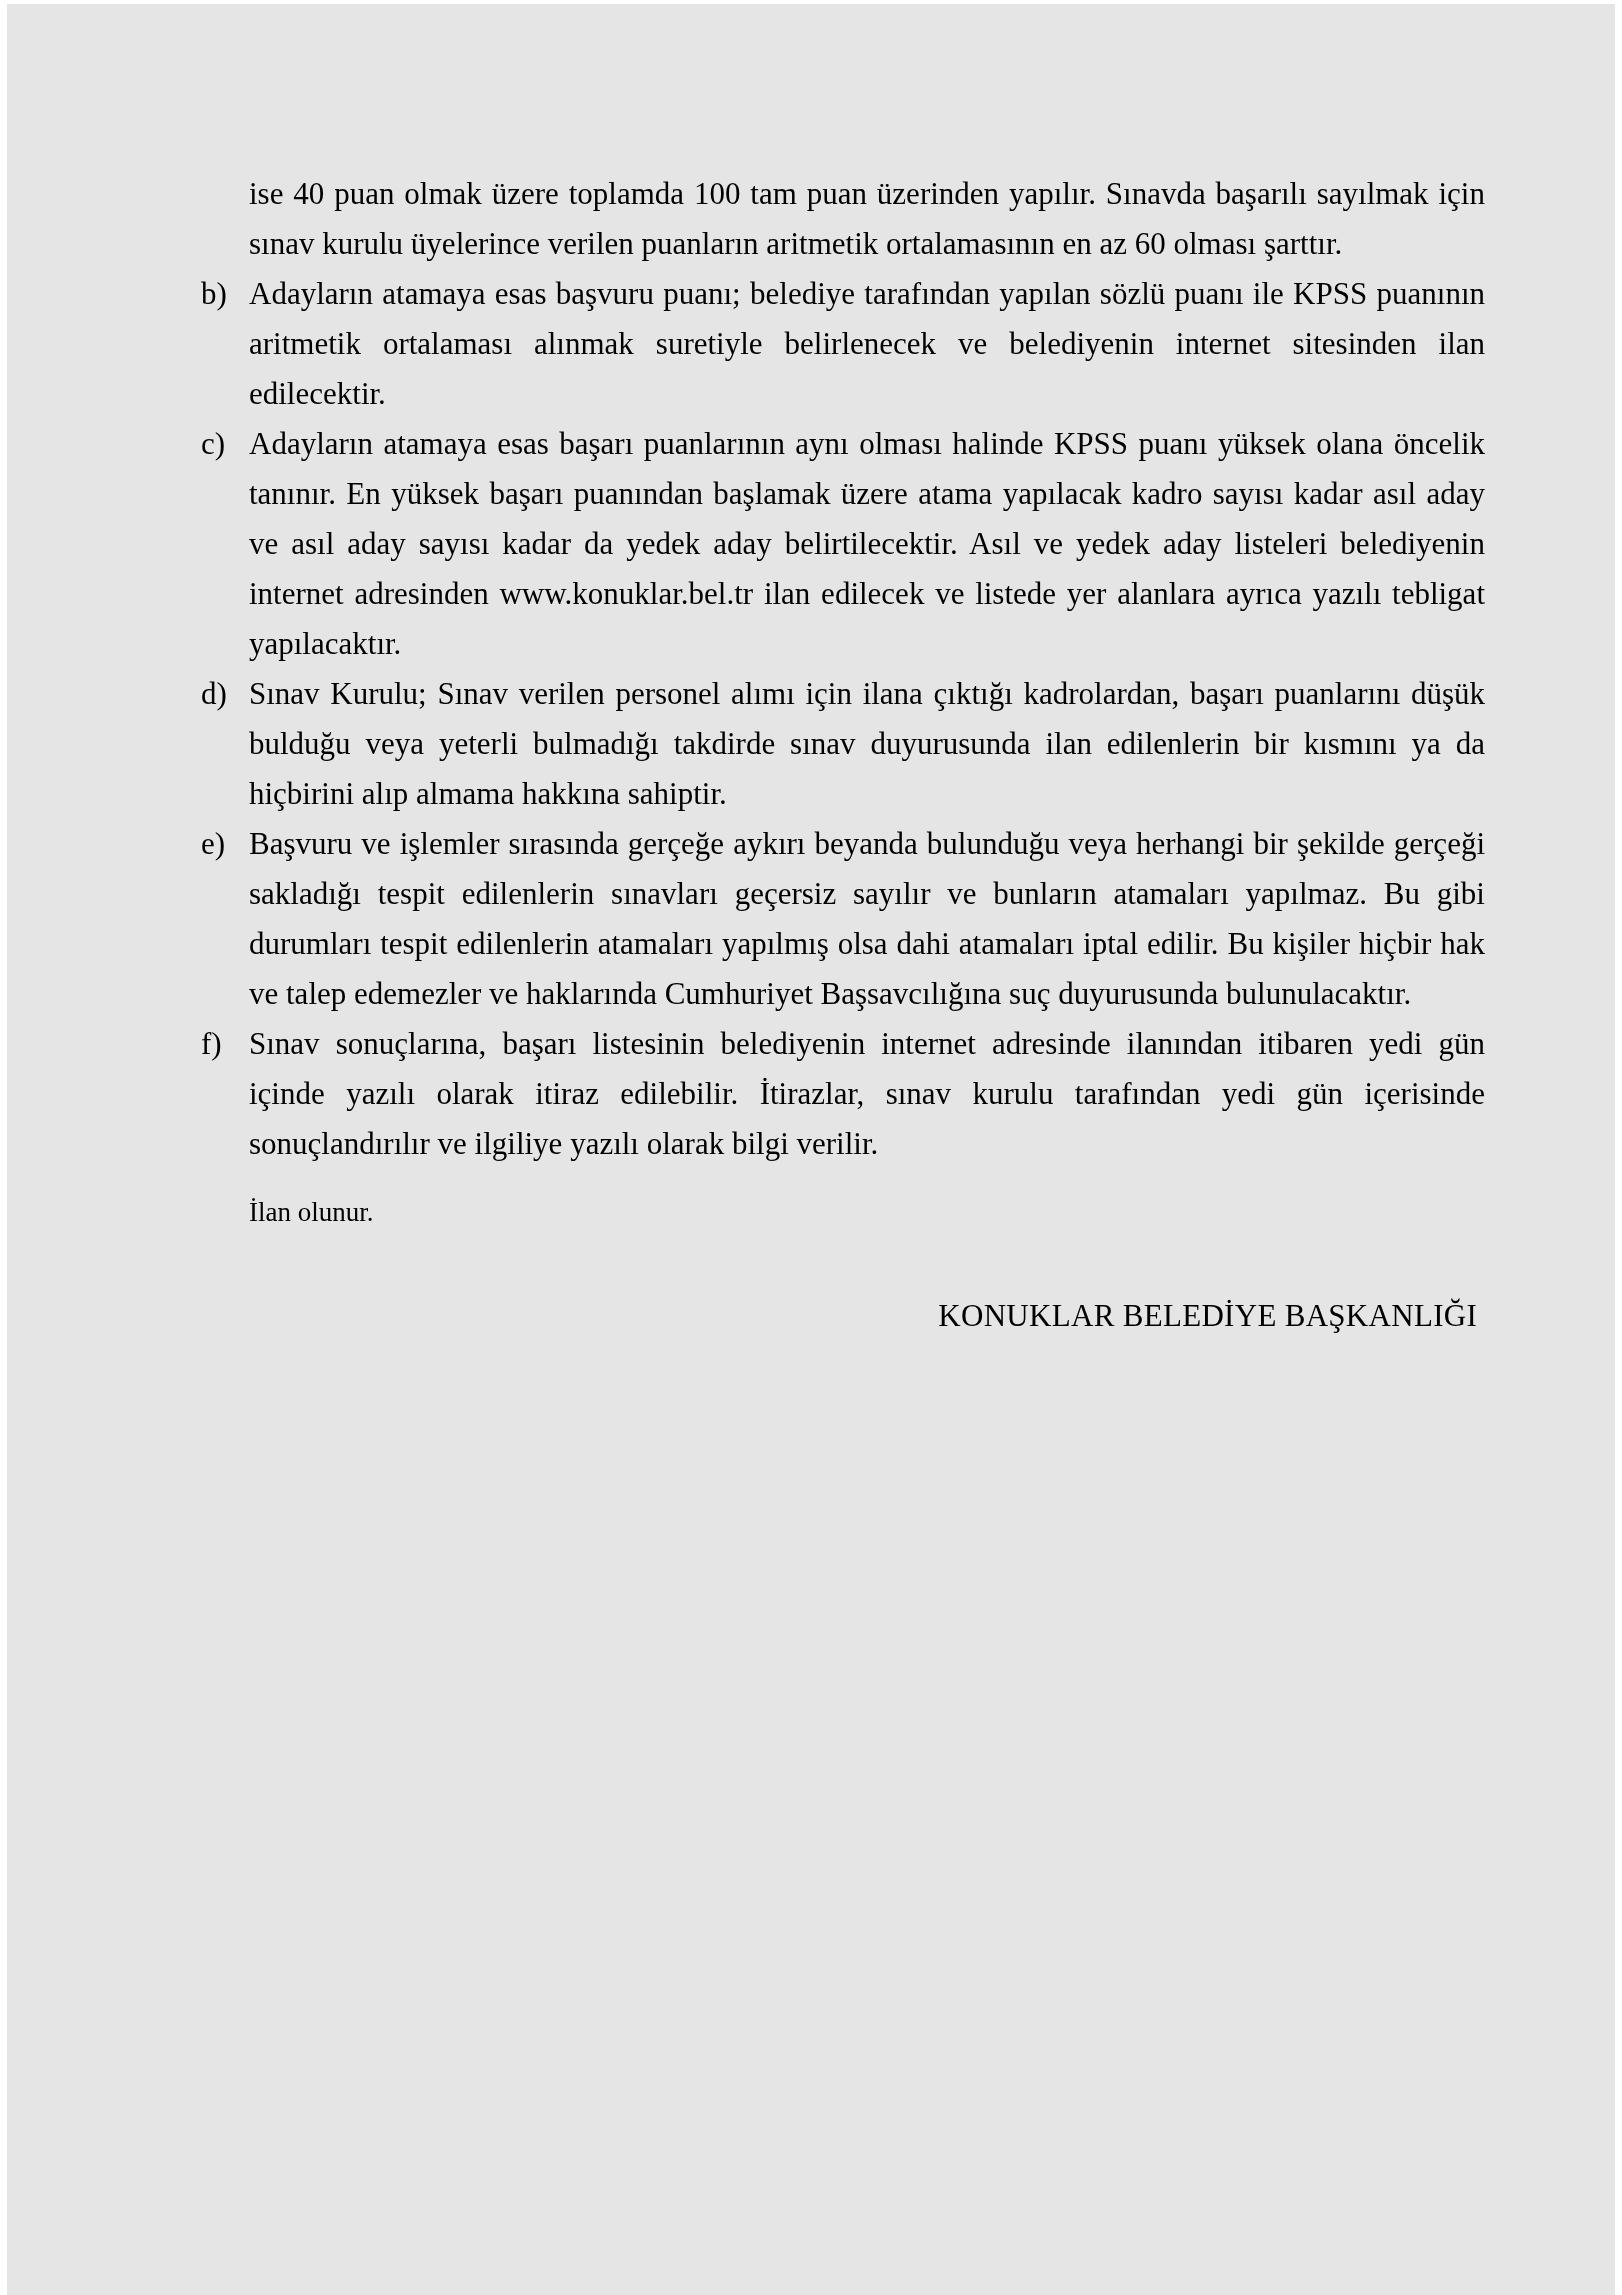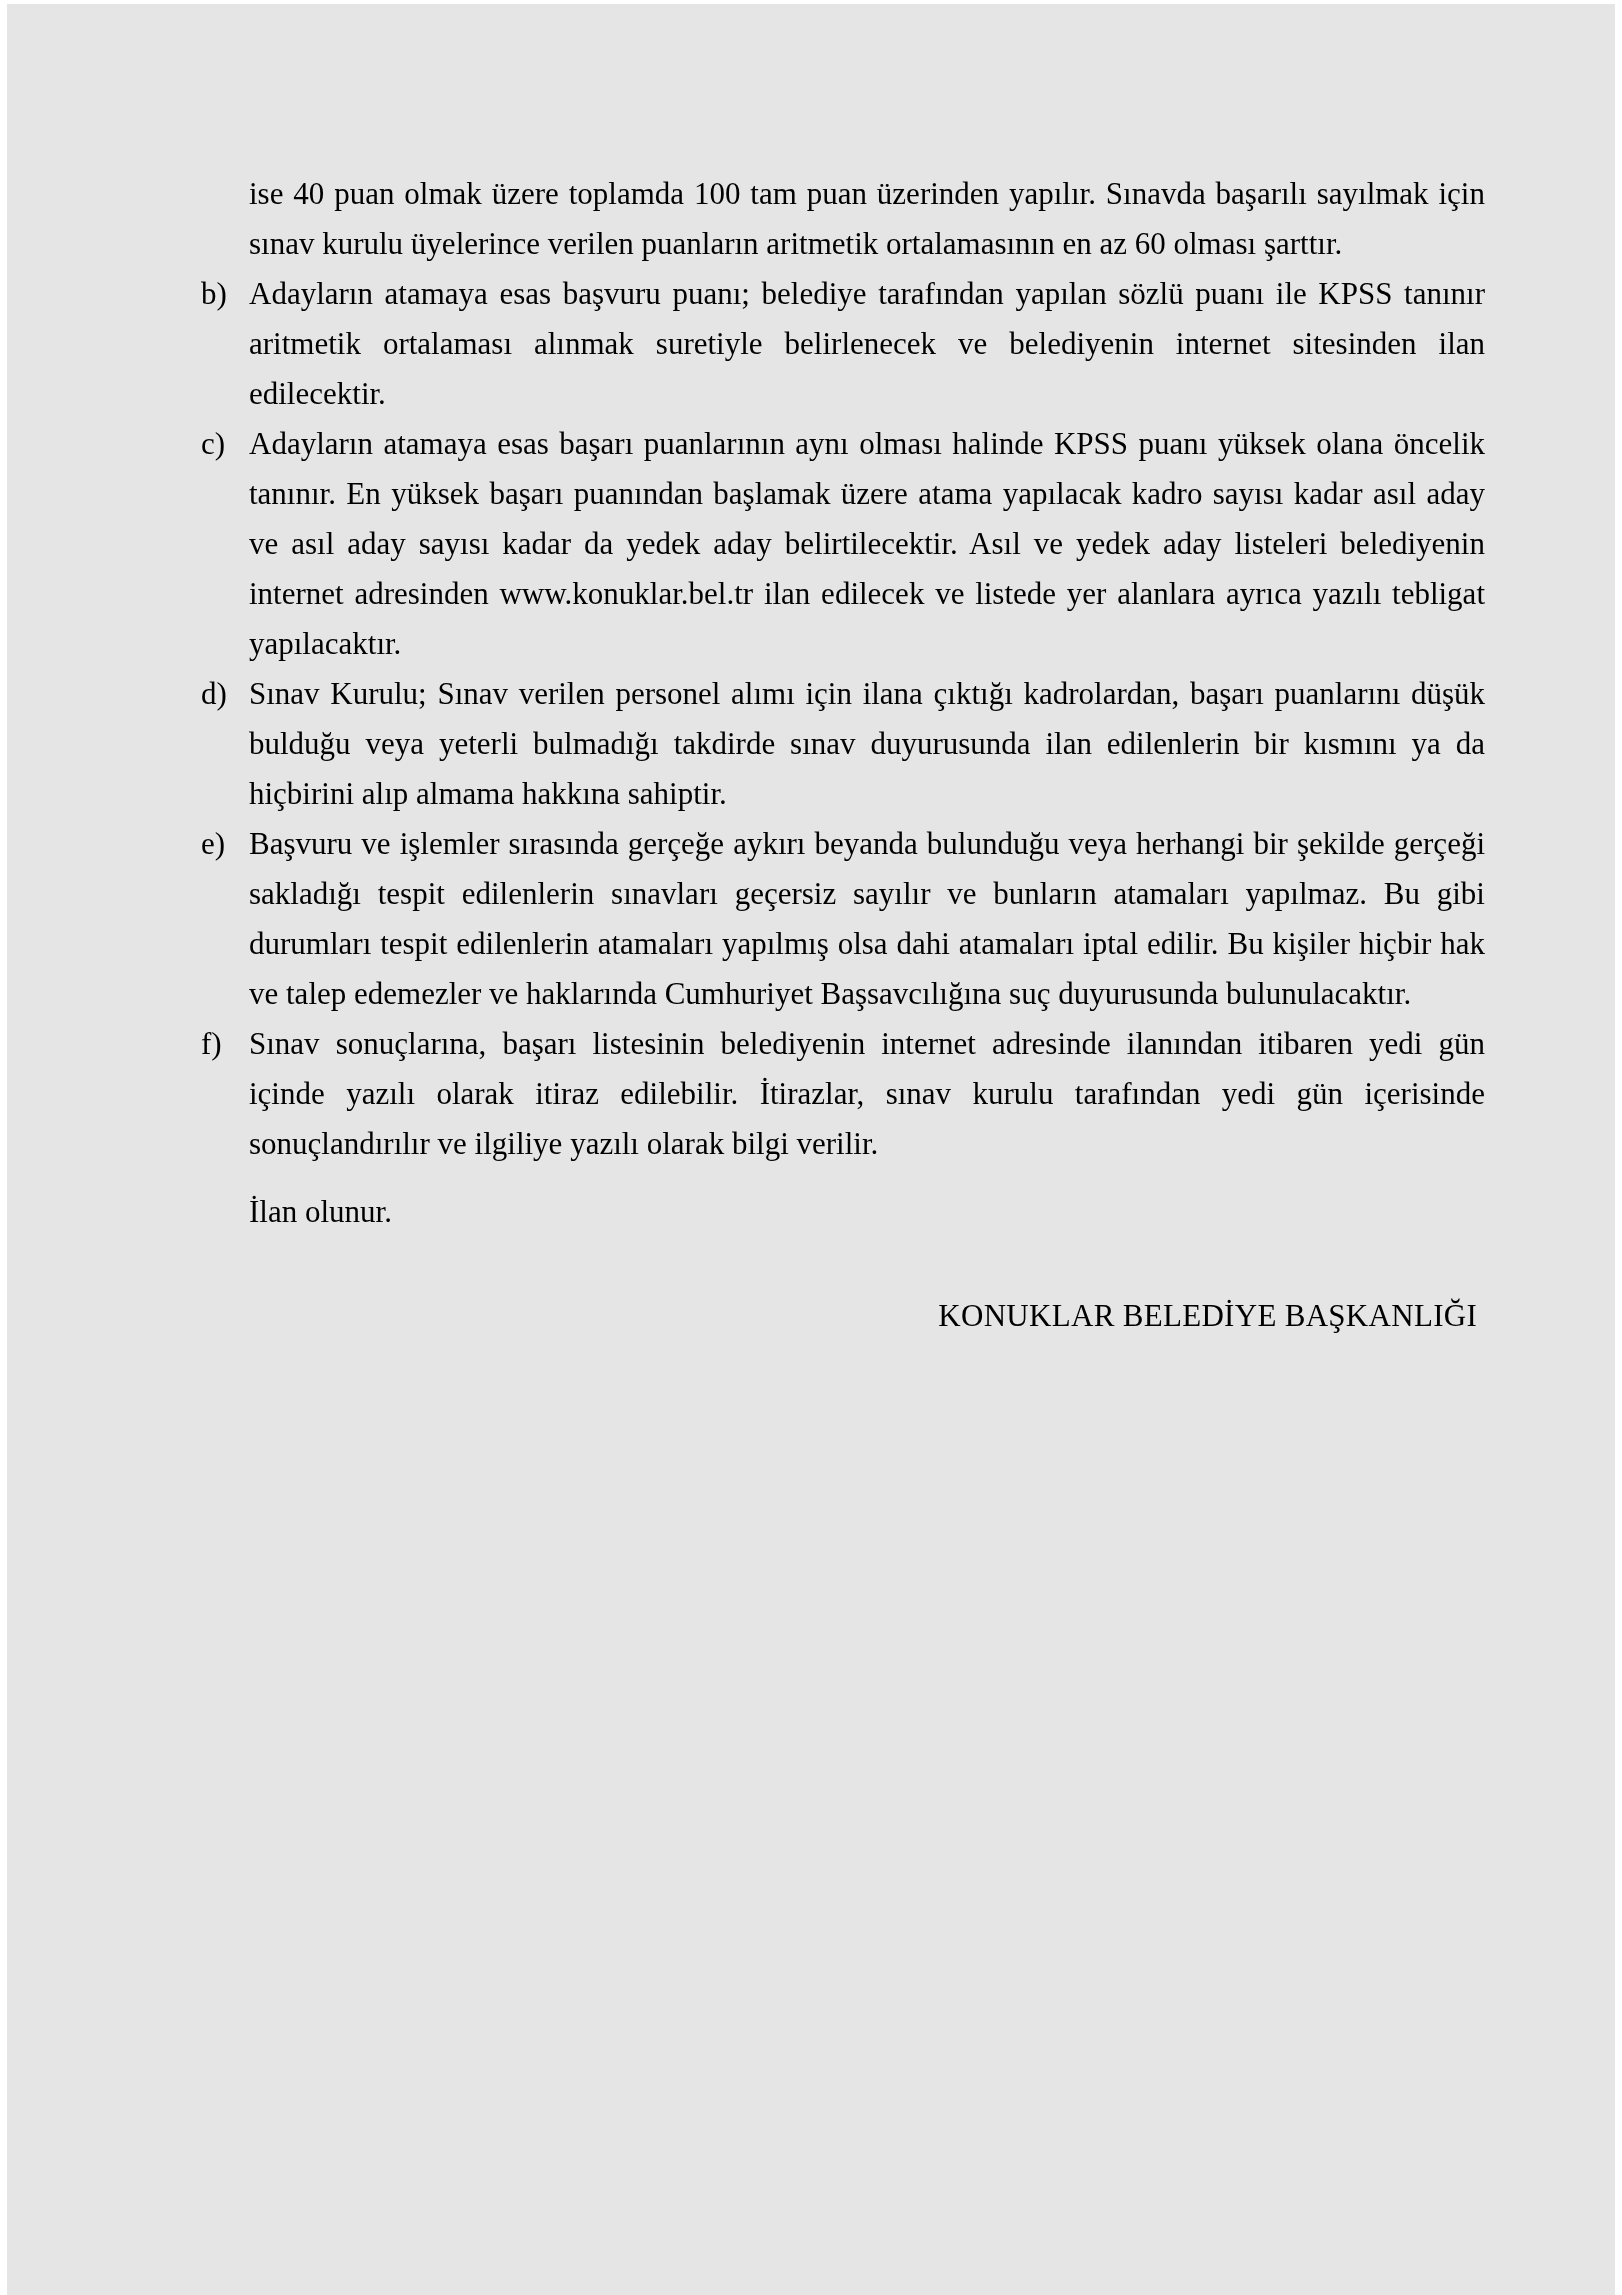--- a/index.html
+++ b/index.html
@@ -65,21 +65,21 @@
     text-align: left;
     white-space: nowrap;
   }
 
   .item-text {
     display: block;
   }
 
   
   .closing {
-    font-size: 31px;
+    font-size: 27px;
     line-height: 50px;
     margin: 18.3px 0 0 0;
     padding-left: 48px;
     text-align: left;
   }
 
   
   .signature-block {
     margin: 55px 0 0 0;
     text-align: right;
@@ -104,21 +104,21 @@
 <div class="page">
 
   <div class="content">
 
     <p class="cont-para">ise 40 puan olmak üzere toplamda 100 tam puan üzerinden yapılır. Sınavda başarılı sayılmak için sınav kurulu üyelerince verilen puanların aritmetik ortalamasının en az 60 olması şarttır.</p>
 
     <ol class="lettered-list">
 
       <li class="list-item">
         <span class="item-marker">b)</span>
-        <span class="item-text">Adayların atamaya esas başvuru puanı; belediye tarafından yapılan sözlü puanı ile KPSS tanınır aritmetik ortalaması alınmak suretiyle belirlenecek ve belediyenin internet sitesinden ilan edilecektir.</span>
+        <span class="item-text">Adayların atamaya esas başvuru puanı; belediye tarafından yapılan sözlü puanı ile KPSS puanının aritmetik ortalaması alınmak suretiyle belirlenecek ve belediyenin internet sitesinden ilan edilecektir.</span>
       </li>
 
       <li class="list-item">
         <span class="item-marker">c)</span>
         <span class="item-text">Adayların atamaya esas başarı puanlarının aynı olması halinde KPSS puanı yüksek olana öncelik tanınır. En yüksek başarı puanından başlamak üzere atama yapılacak kadro sayısı kadar asıl aday ve asıl aday sayısı kadar da yedek aday belirtilecektir. Asıl ve yedek aday listeleri belediyenin internet adresinden www.konuklar.bel.tr ilan edilecek ve listede yer alanlara ayrıca yazılı tebligat yapılacaktır.</span>
       </li>
 
       <li class="list-item">
         <span class="item-marker">d)</span>
         <span class="item-text">Sınav Kurulu; Sınav verilen personel alımı için ilana çıktığı kadrolardan, başarı puanlarını düşük bulduğu veya yeterli bulmadığı takdirde sınav duyurusunda ilan edilenlerin bir kısmını ya da hiçbirini alıp almama hakkına sahiptir.</span>

